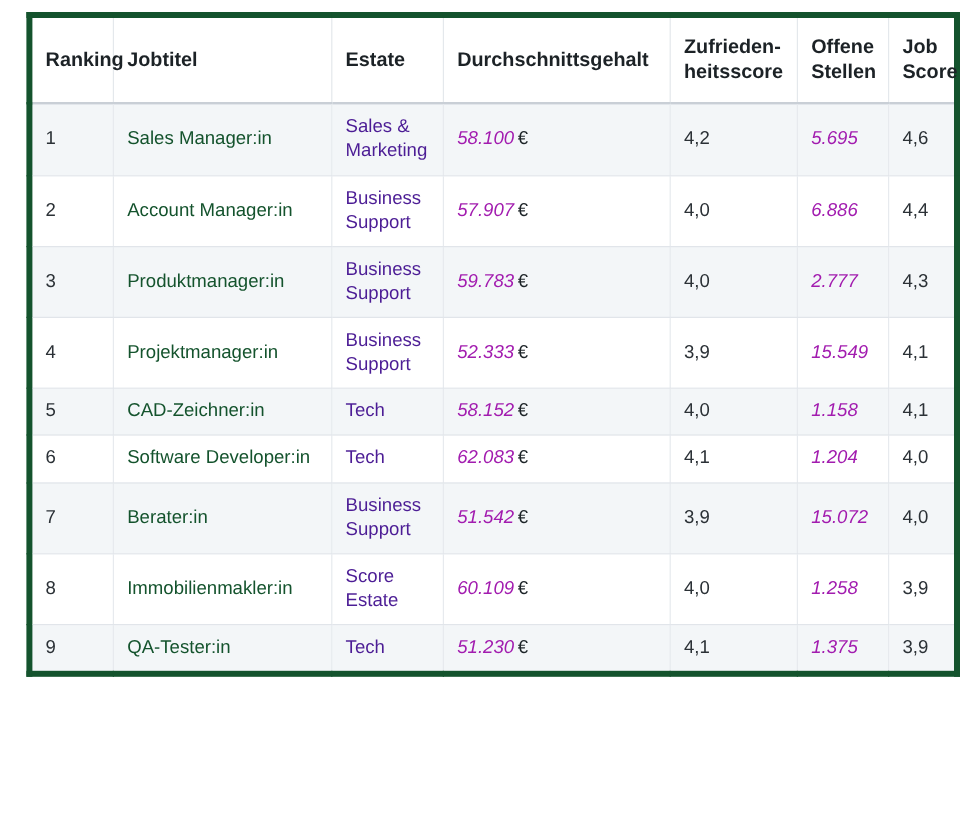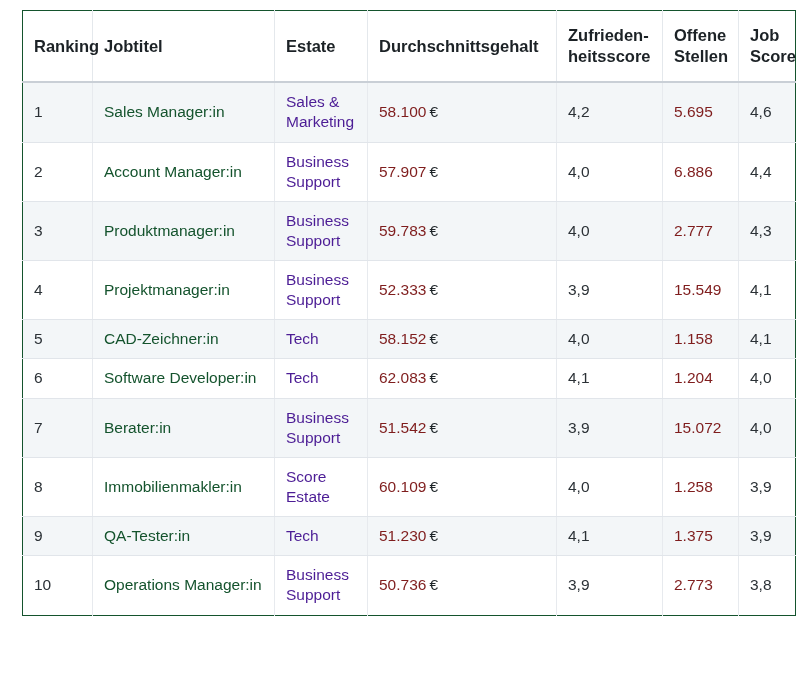--- a/index.html
+++ b/index.html
@@ -19,21 +19,21 @@
   .table-wrap {
     box-sizing: border-box;
     padding: 10px 12px 0 22px;
   }
 
   table.rank-table {
     border-collapse: collapse;
     width: 773px;
     table-layout: fixed;
     background: #ffffff;
-    border: 1px solid #14532d;
+    border: 5px solid #14532d;
   }
 
   table.rank-table col.c-rank    { width: 70px;  }
   table.rank-table col.c-title   { width: 182px; }
   table.rank-table col.c-branch  { width: 93px;  }
   table.rank-table col.c-salary  { width: 189px; }
   table.rank-table col.c-satis   { width: 106px; }
   table.rank-table col.c-open    { width: 76px;  }
   table.rank-table col.c-score   { width: 57px;  }
 
@@ -64,21 +64,21 @@
     border-right: 1px solid #e7eaee;
     border-bottom: 1px solid #e1e5ea;
     word-wrap: break-word;
   }
   tbody td:last-child { border-right: none; }
   tbody tr:last-child td { border-bottom: none; }
 
   tbody tr.shaded td { background: #f3f6f8; }
   tbody tr.plain  td { background: #ffffff; }
 
-  .val-link { color: #7f1d1d; }
+  .val-link { color: #a21caf; font-style: italic; }
   .euro     { color: #1d2428; }
   .euro-gap { display: inline-block; width: 3px; }
 
   td.cell-rank  { color: #2b3136; }
   td.cell-title { color: #14532d; }
   td.cell-branch{ color: #4c1d95; }
 </style>
 </head>
 <body>
 
@@ -179,24 +179,15 @@
         </tr>
         <tr class="shaded">
           <td class="cell-rank">9</td>
           <td class="cell-title">QA-Tester:in</td>
           <td class="cell-branch">Tech</td>
           <td><span class="val-link">51.230</span><span class="euro-gap"></span><span class="euro">€</span></td>
           <td>4,1</td>
           <td><span class="val-link">1.375</span></td>
           <td>3,9</td>
         </tr>
-        <tr class="plain">
-          <td class="cell-rank">10</td>
-          <td class="cell-title">Operations Manager:in</td>
-          <td class="cell-branch">Business Support</td>
-          <td><span class="val-link">50.736</span><span class="euro-gap"></span><span class="euro">€</span></td>
-          <td>3,9</td>
-          <td><span class="val-link">2.773</span></td>
-          <td>3,8</td>
-        </tr>
       </tbody>
   </table>
 </div>
 
 </body></html>

